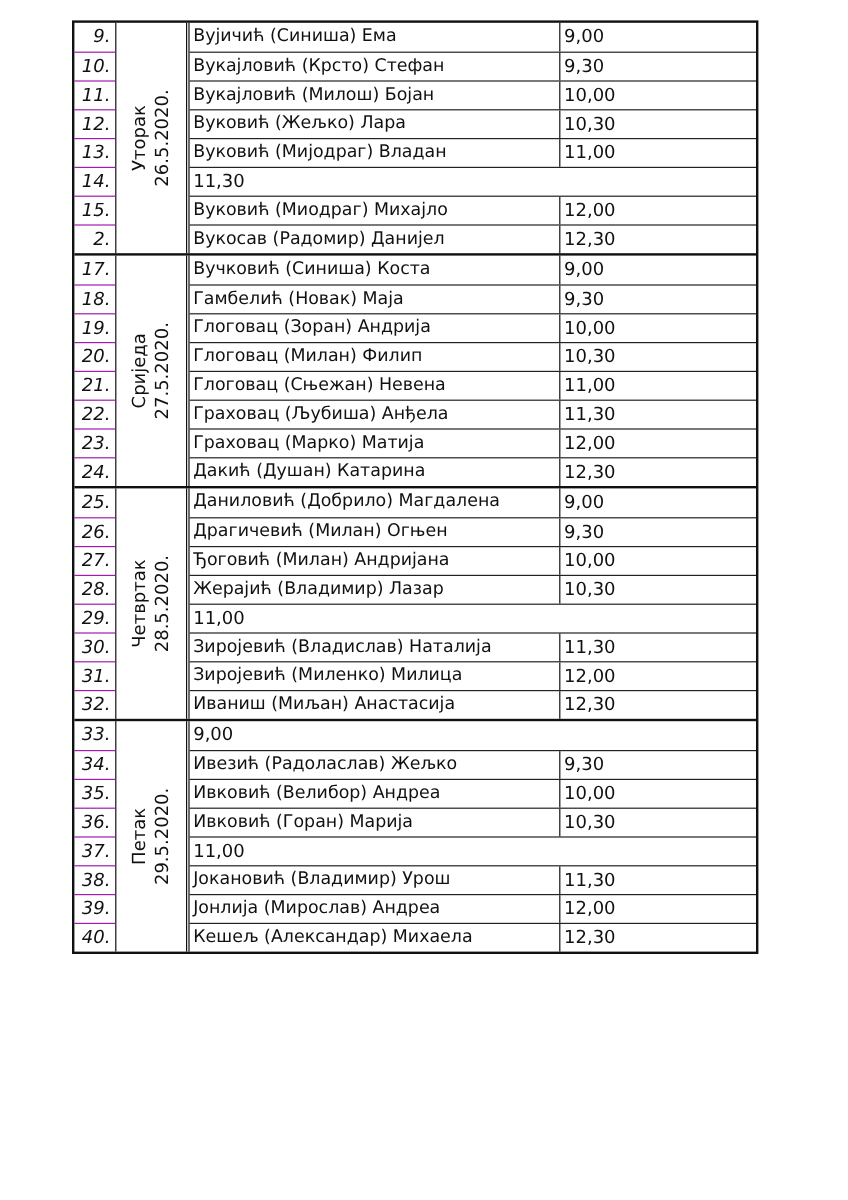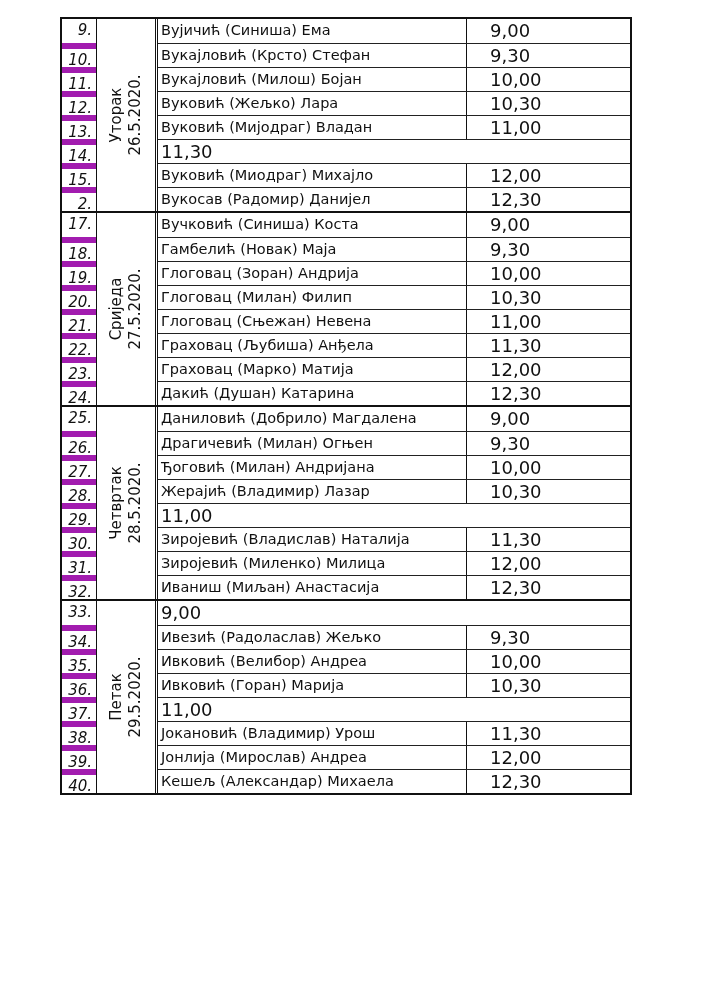--- a/index.html
+++ b/index.html
@@ -5,28 +5,28 @@
   html, body { margin: 0; padding: 0; background: #ffffff; }
   body { width: 707px; height: 1000px; position: relative; overflow: hidden;
          font-family: "DejaVu Sans", "Liberation Sans", sans-serif; color: #111; }
   .sheet { position: absolute; left: 60px; top: 17px; width: 572px;
            border: 2px solid #111; box-sizing: border-box; }
   .group { display: flex; border-top: 2px solid #111; }
   .group:first-child { border-top: none; }
   .col-num { width: 34px; border-right: 1px solid #111; }
   .col-day { width: 58px; border-right: 3px double #111; position: relative; }
   .col-rest { flex: 1; }
-  .row { display: flex; height: 24px; box-sizing: border-box; border-top: 1px solid #222; gap: 20px; }
+  .row { display: flex; height: 24px; box-sizing: border-box; border-top: 1px solid #222; }
   .row:first-child { border-top: none; }
-  .num { height: 24px; box-sizing: border-box; border-top: 6px solid #a21caf;
+  .num { height: 24px; box-sizing: border-box; border-top: 1px solid #a21caf;
          font-style: italic; font-size: 15px; line-height: 23px; text-align: right; padding-right: 4px; }
   .num:first-child { border-top: none; }
   .name { width: 309px; border-right: 1px solid #111; font-size: 14.5px; line-height: 23px;
           padding-left: 3px; white-space: nowrap; overflow: hidden; box-sizing: border-box; }
-  .time { flex: 1; font-size: 18px; line-height: 23px; padding-left: 3px; }
+  .time { flex: 1; font-size: 15px; line-height: 23px; padding-left: 3px; }
   .day-label { position: absolute; left: 50%; top: 50%;
                transform: translate(-50%, -50%) rotate(-90deg);
                text-align: center; font-size: 15px; line-height: 19px; white-space: nowrap; }
 </style>
 </head>
 <body>
 
 <div class="sheet" id="sheet">
     <div class="group">
       <div class="col-num">

